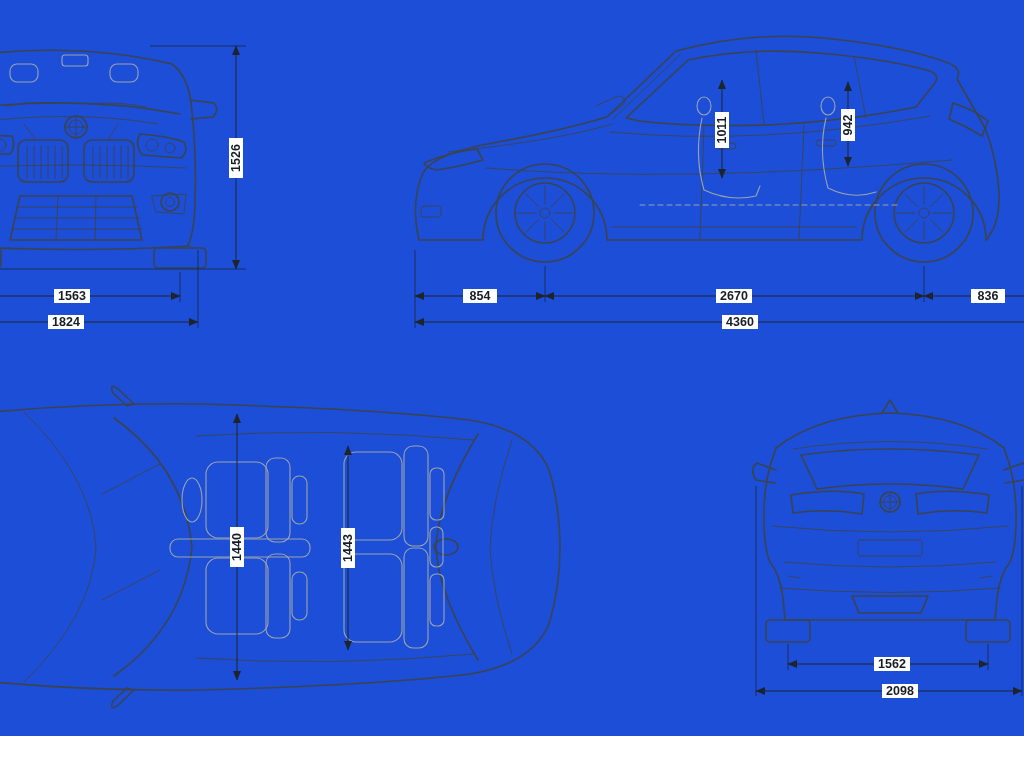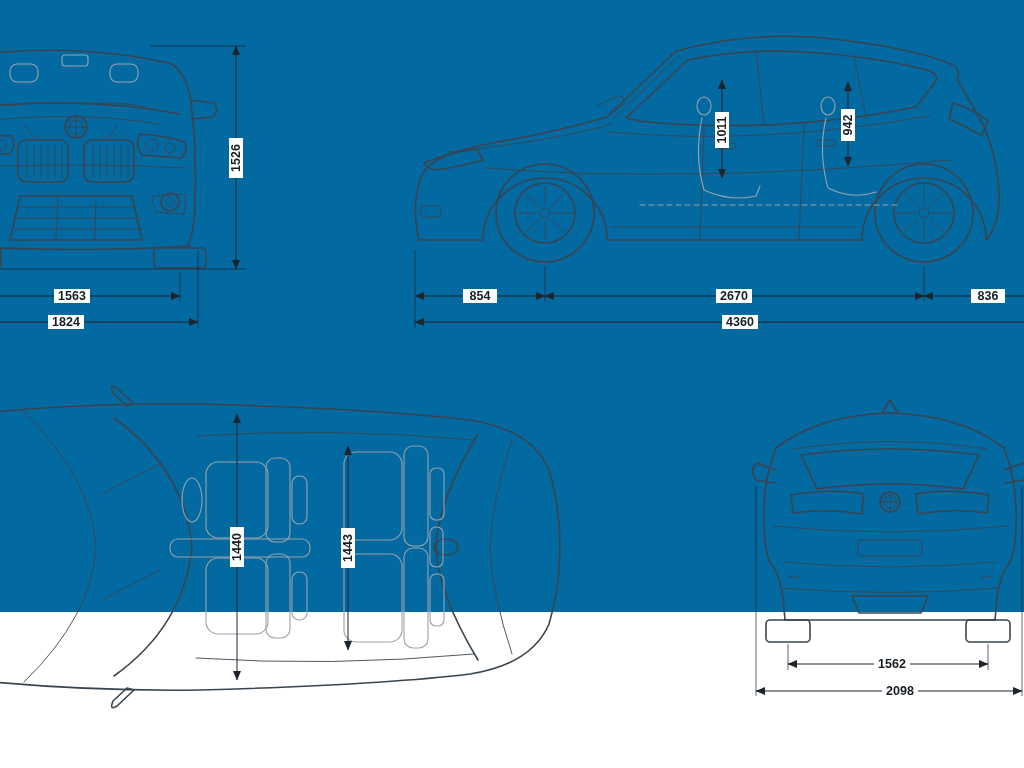--- a/index.html
+++ b/index.html
@@ -1,17 +1,17 @@
 <!DOCTYPE html>
 <html style="--car: #3a444f; --dim: #1d242c;"><head>
 <meta charset="utf-8">
 <style>
   *{margin:0;padding:0;box-sizing:border-box}
   html,body{width:1024px;height:768px;background:#ffffff;overflow:hidden}
-  .canvas{width:1024px;height:612px;background:#0369a1}
+  .canvas{width:1024px;height:736px;background:#1d4ed8}
   svg{display:block}
   .car{fill:none;stroke:var(--car,#3a444f);stroke-width:1.6;stroke-linecap:round;stroke-linejoin:round}
   .thin{fill:none;stroke:var(--car,#3a444f);stroke-width:0.9;stroke-linecap:round;stroke-linejoin:round}
   .int{fill:none;stroke:#9aa3ac;stroke-width:1.1;stroke-linecap:round;stroke-linejoin:round}
   .dashed{stroke-dasharray:5 4}
   .dim{fill:none;stroke:var(--dim,#1d242c);stroke-width:1}
   .ext{fill:none;stroke:var(--dim,#1d242c);stroke-width:0.7}
   .bg{fill:#ffffff;stroke:none}
   .lbl{font-family:"Liberation Sans",sans-serif;font-size:12.5px;font-weight:700;fill:#171d24}
 </style>

